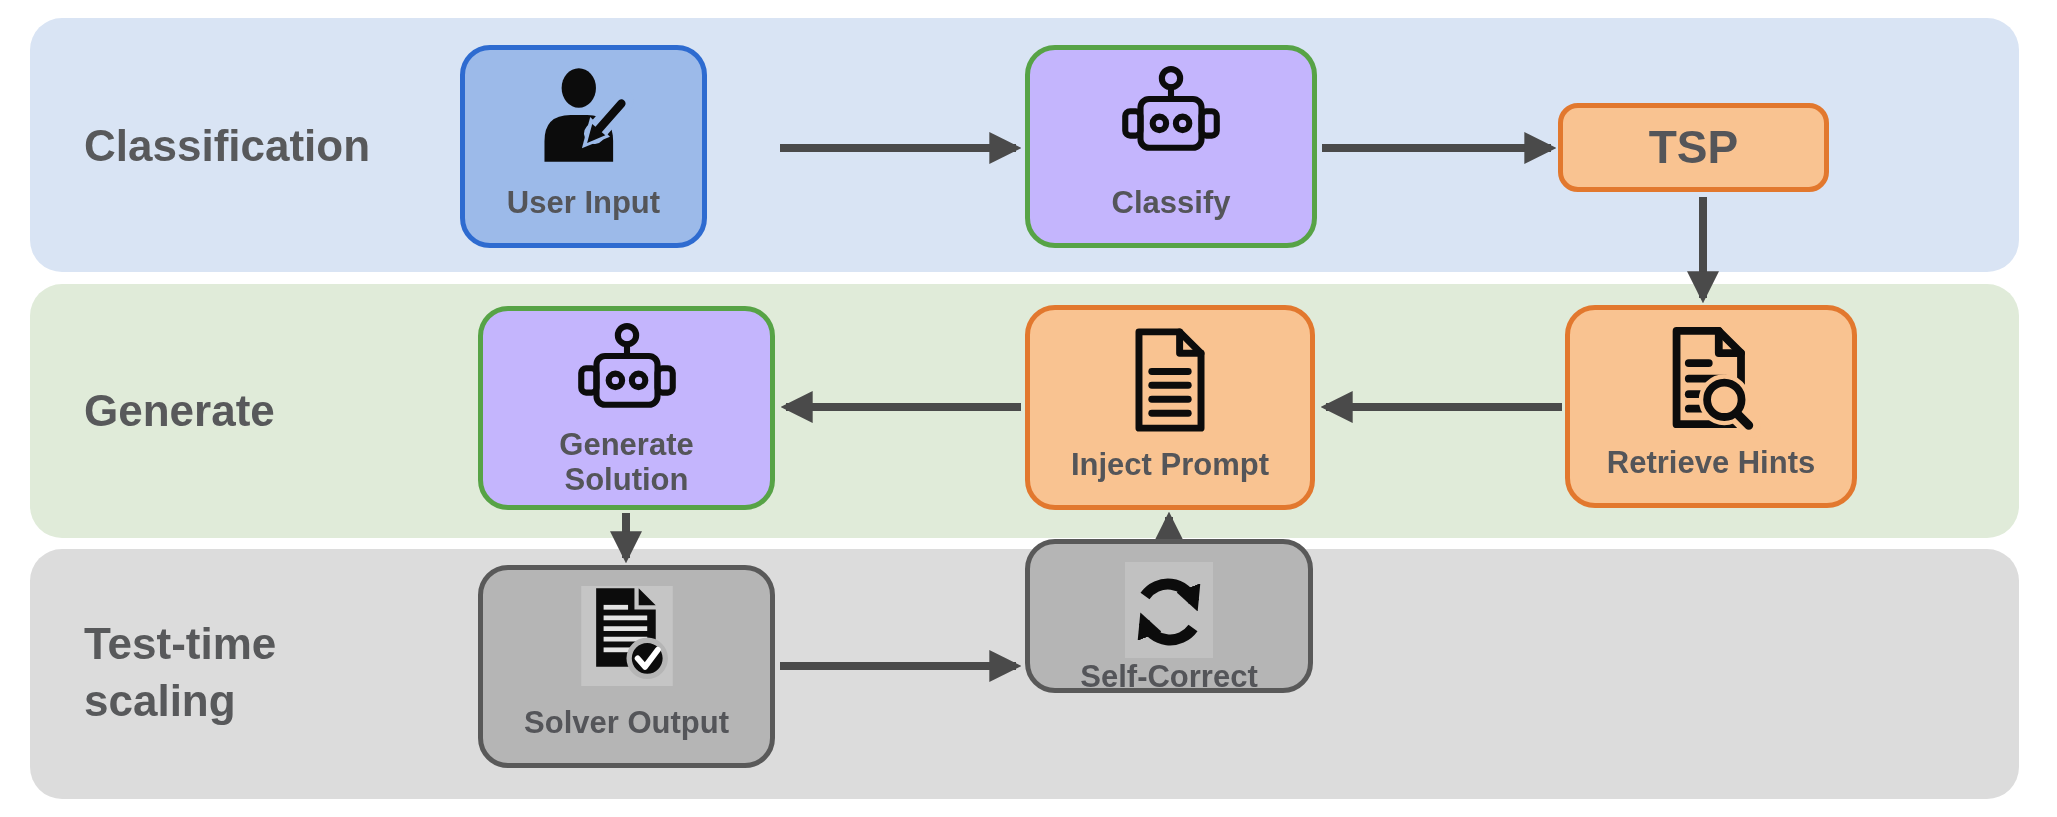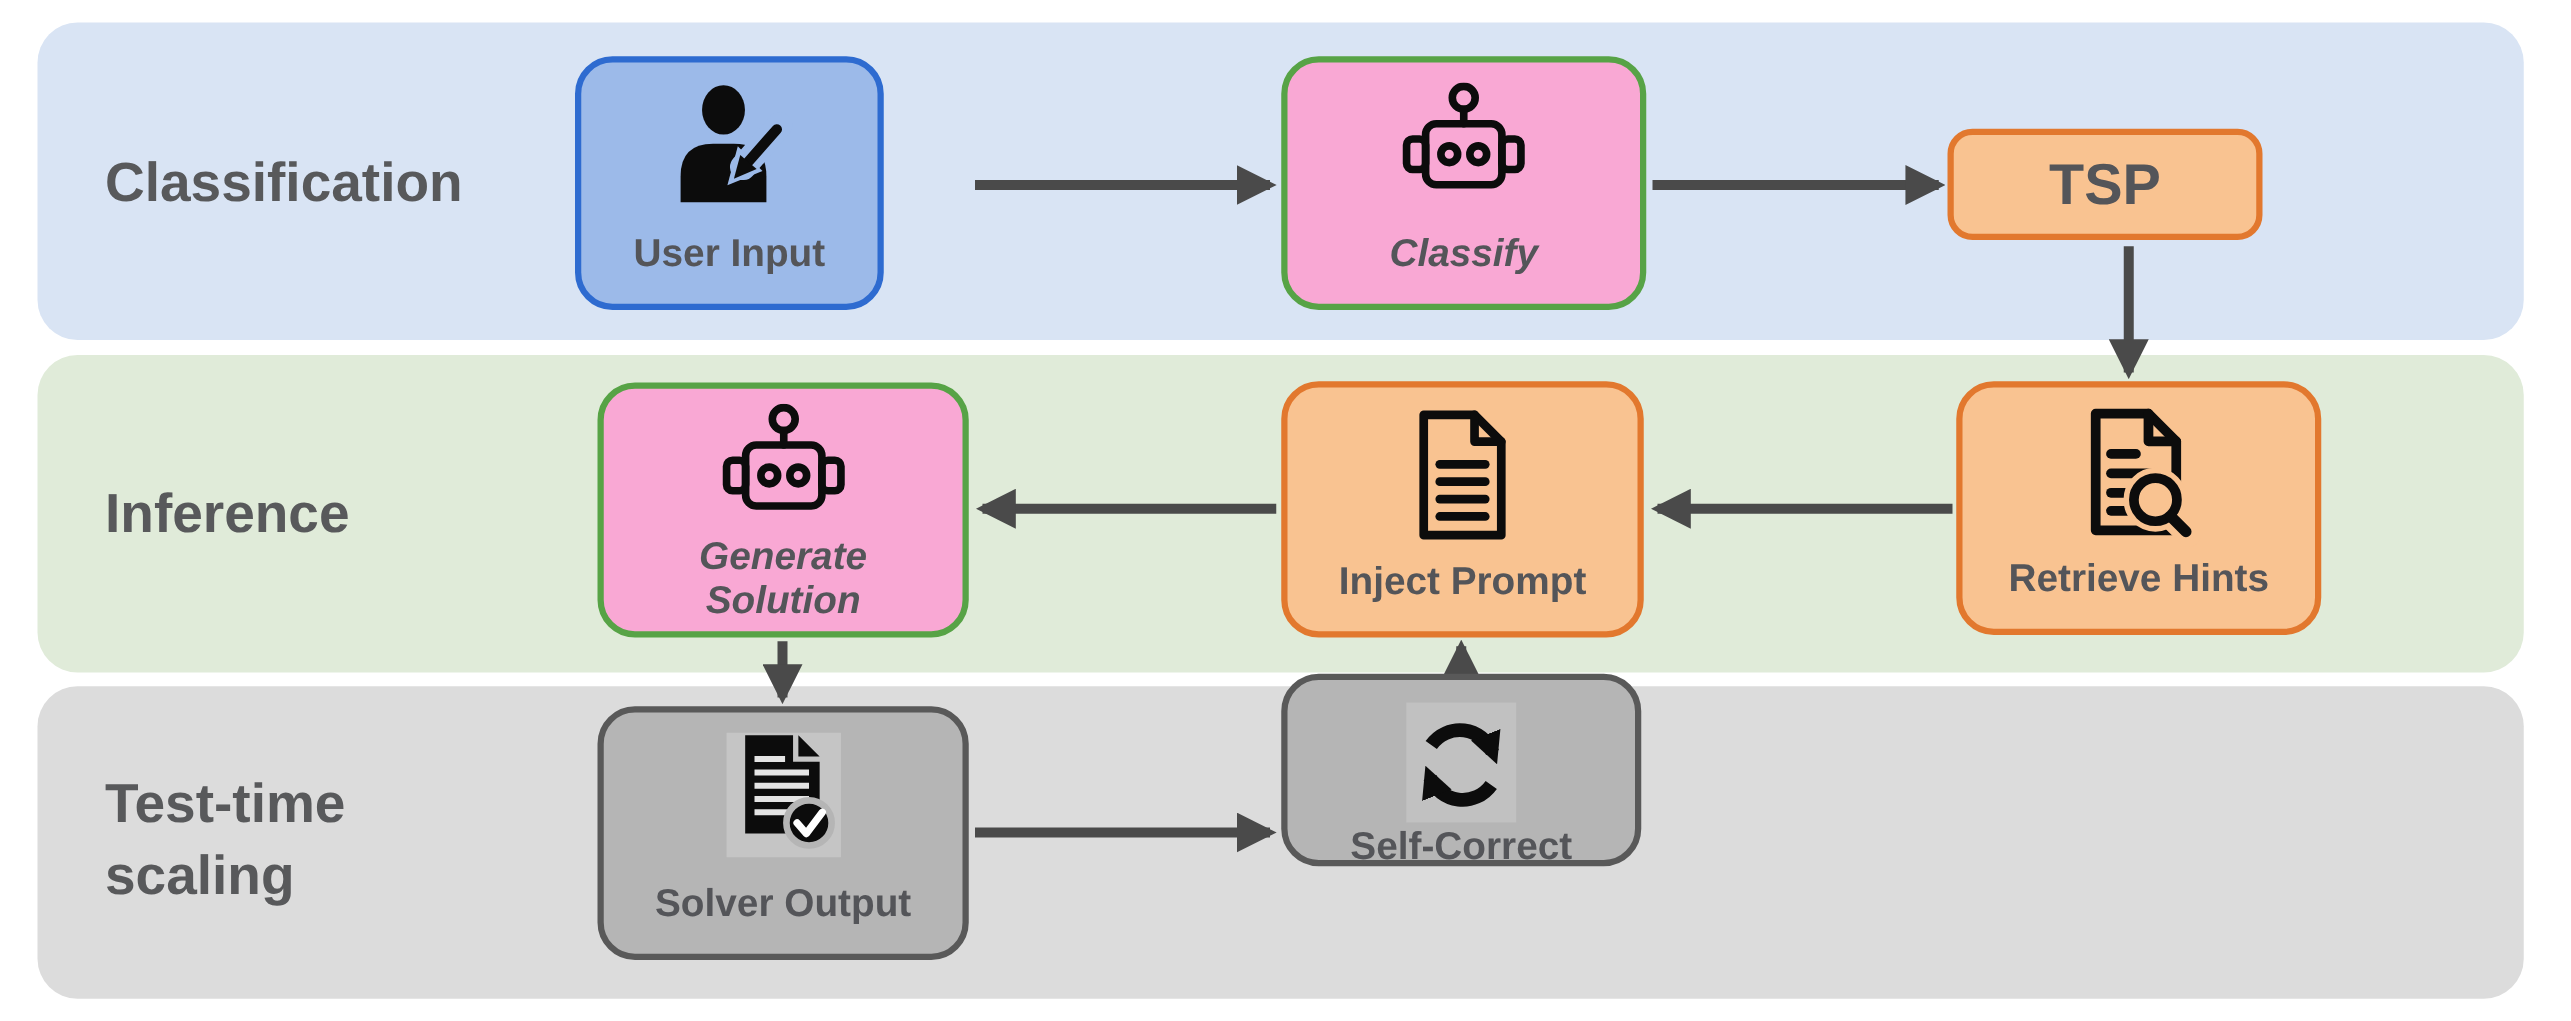--- a/index.html
+++ b/index.html
@@ -20,26 +20,26 @@
   .node{
     position:absolute;box-sizing:border-box;border-radius:30px;border:5px solid;
     display:flex;flex-direction:column;align-items:center;
   }
   .node .nlabel{
     margin-top:auto;margin-bottom:22px;font-weight:700;font-size:31px;color:#545559;
     white-space:nowrap;text-align:center;line-height:1.12;
   }
   .node .icon{margin-top:16px;flex:0 0 auto;}
   .blue  {background:#9cbae9;border-color:#2e6bd0;}
-  .green {background:#f9a8d4;border-color:#57a346;font-style:italic;}
+  .green {background:#c4b5fd;border-color:#57a346;}
   .orange{background:#f9c391;border-color:#e2782e;}
   .gray  {background:#b5b5b5;border-color:#595959;}
   .n-user-input       {left:460px;top:45px; width:247px;height:203px;}
   .n-classify         {left:1025px;top:45px; width:292px;height:203px;}
-  .n-tsp              {left:1558px;top:103px;width:252px;height:89px;border-radius:20px;
+  .n-tsp              {left:1558px;top:103px;width:271px;height:89px;border-radius:20px;
                        justify-content:center;}
   .n-tsp .nlabel{margin:0;font-size:46px;}
   .n-generate-solution{left:478px;top:306px;width:297px;height:204px;}
   .n-generate-solution .nlabel{white-space:normal;width:200px;margin-bottom:14px;}
   .n-generate-solution .icon{margin-top:12px;}
   .n-inject-prompt    {left:1025px;top:305px;width:290px;height:205px;}
   .n-retrieve-hints   {left:1565px;top:305px;width:292px;height:203px;}
   .n-solver-output    {left:478px;top:565px;width:297px;height:203px;}
   .n-self-correct     {left:1025px;top:539px;width:288px;height:154px;}
   .arrows{position:absolute;inset:0;pointer-events:none;}
@@ -47,21 +47,21 @@
 </head>
 <body>
 
 <div class="canvas">
 
   <div class="band band-classification"></div>
   <div class="band band-inference"></div>
   <div class="band band-testtime"></div>
 
   <div class="band-label bl-1">Classification</div>
-  <div class="band-label bl-2">Inference</div>
+  <div class="band-label bl-2">Generate</div>
   <div class="band-label bl-3">Test-time scaling</div>
 
   <svg class="arrows" width="2057" height="817" viewBox="0 0 2057 817">
     <defs>
       <marker id="ah" viewBox="0 0 12 12" refX="10" refY="6" markerWidth="4" markerHeight="4" orient="auto" markerUnits="strokeWidth">
         <path d="M0 0 L12 6 L0 12 Z" fill="#4a4a4a"></path>
       </marker>
     </defs>
     <g stroke="#4a4a4a" stroke-width="8">
       <line x1="780" y1="148" x2="1016" y2="148" marker-end="url(#ah)"></line>

